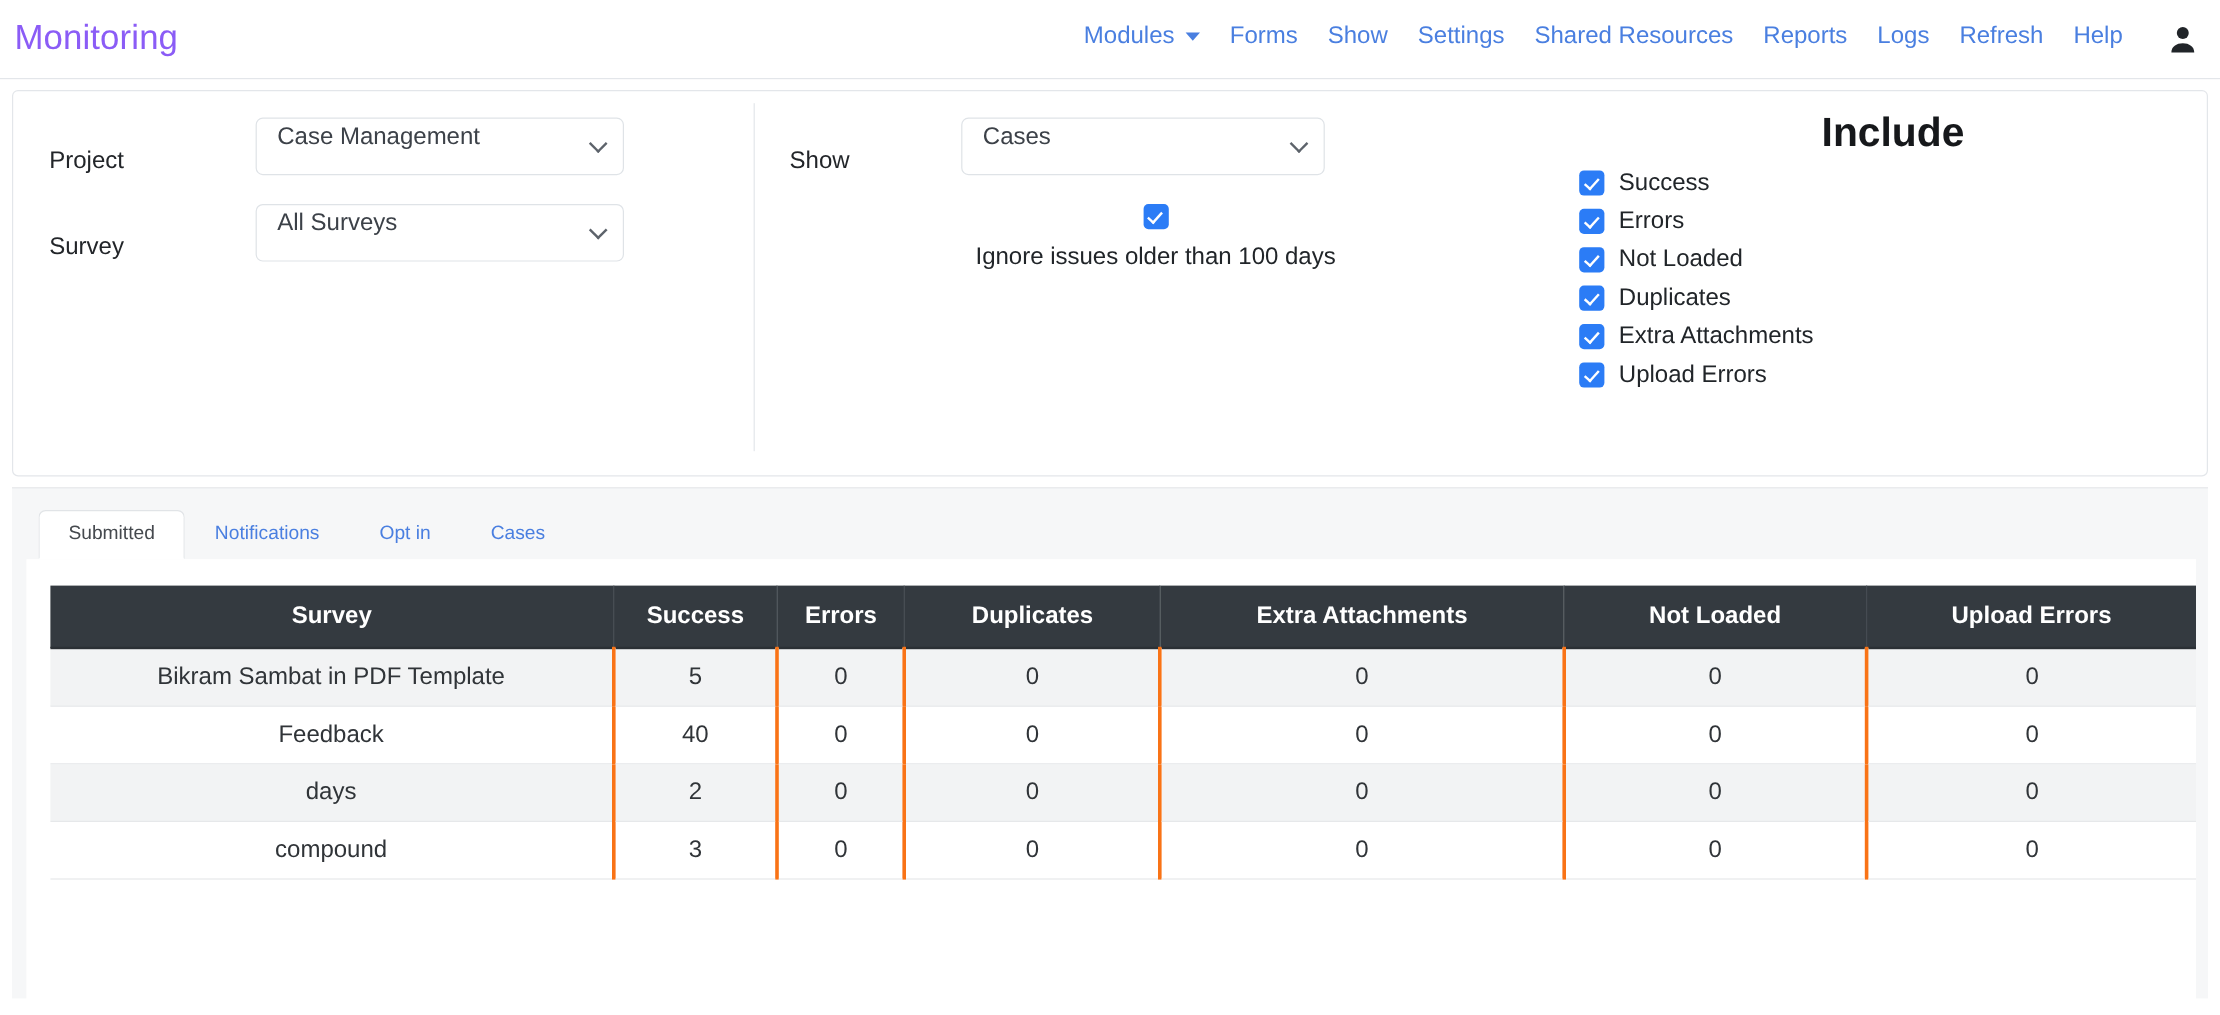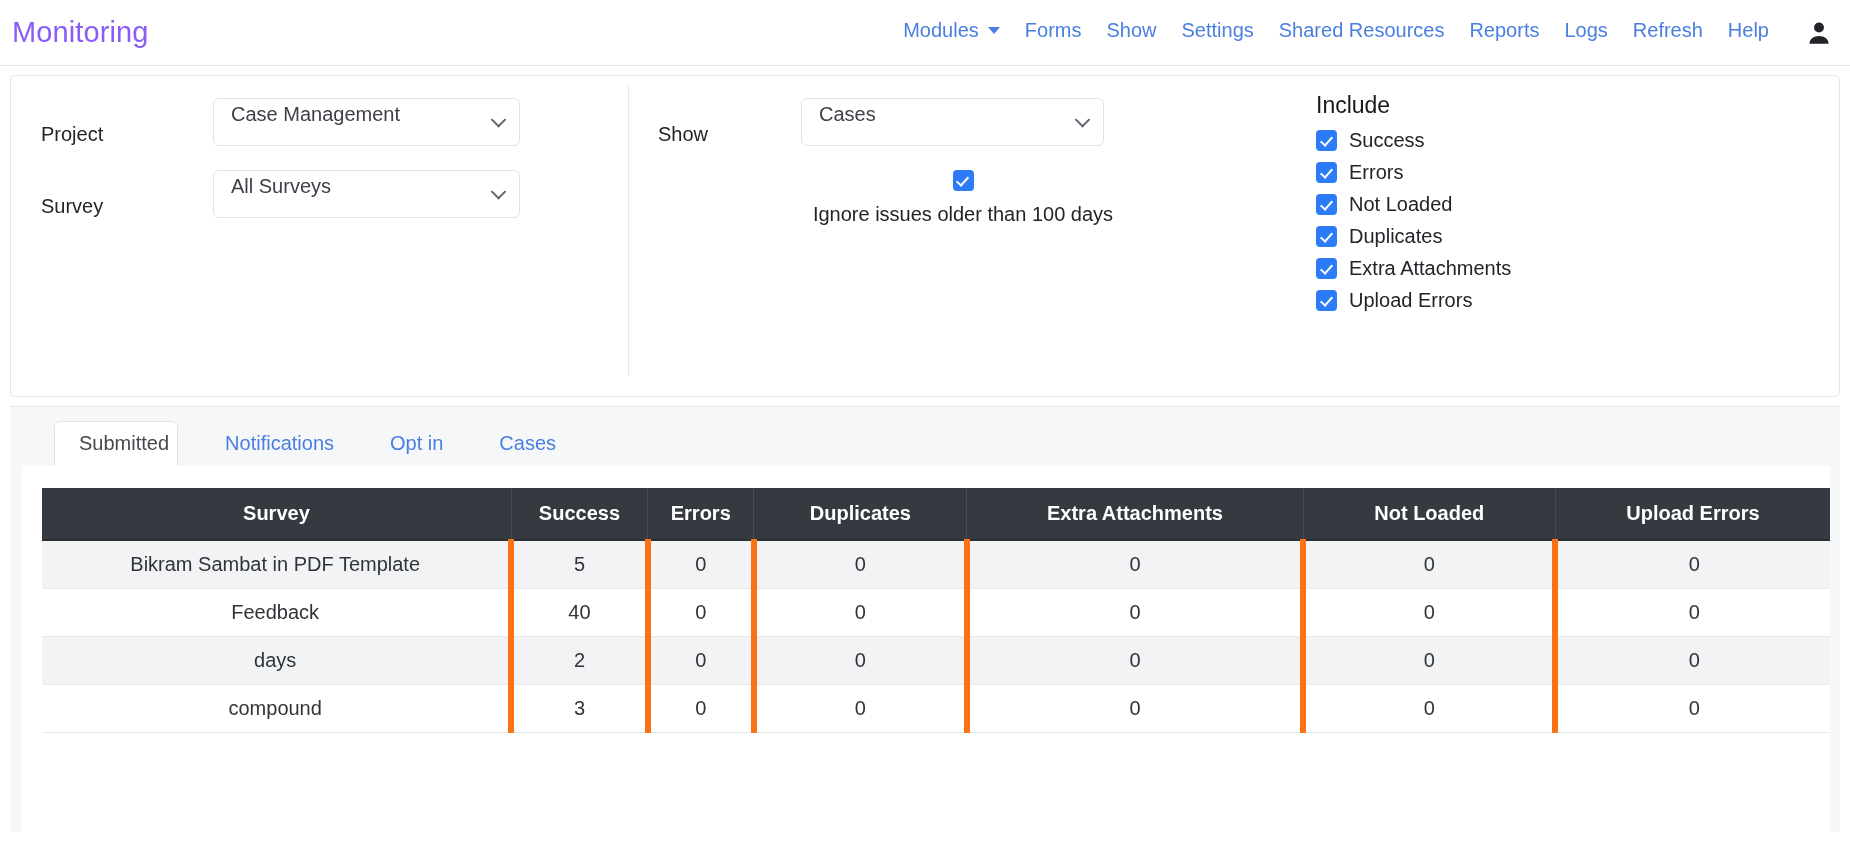--- a/index.html
+++ b/index.html
@@ -161,53 +161,53 @@
     transform: rotate(42deg);
   }
   .cb-label {
     font-size: 20px;
     color: #212529;
     white-space: nowrap;
   }
   .ignore-row { margin-top: 14px; flex-direction: column; }
 
   .include-title {
-    font-size: 23px;
-    font-weight: normal;
+    font-size: 34px;
+    font-weight: bold;
     color: #16181b;
     margin: 0 0 10px 0;
+    text-align: center;
   }
   .include-list .cb-row { margin-bottom: 9px; }
 
   
   .tab-panel {
     margin: 9px 10px 0 10px;
     background: #f6f7f8;
     border-top: 1px solid #e6e8ea;
     height: 426px;
     padding: 12px 0 0 0;
     position: relative;
   }
   .tabs {
     display: flex;
     align-items: flex-end;
     padding-left: 22px;
     gap: 0;
     height: 47px;
   }
   .tab {
-    font-size: 20px;
+    font-size: 16px;
     color: #4a7fe0;
-    padding: 11px 8px 12px 24px;
+    padding: 11px 24px 12px 24px;
     cursor: pointer;
     border: 1px solid transparent;
     border-radius: 6px 6px 0 0;
     white-space: nowrap;
     line-height: 1;
-    margin-left: 22px;
   }
   .tab.active {
     background: #ffffff;
     color: #45494e;
     border-color: #e1e4e7;
     border-bottom-color: #ffffff;
   }
 
   .table-wrap {
     background: #ffffff;
@@ -230,21 +230,21 @@
     padding: 14px 6px;
     border-right: 1px solid #454b52;
     border-bottom: 2px solid #2b3035;
   }
   table.mon thead th:last-child { border-right: none; }
   table.mon tbody td {
     font-size: 20px;
     color: #303438;
     text-align: center;
     padding: 12px 6px;
-    border-right: 6px solid #f97316;
+    border-right: 3px solid #f97316;
     border-bottom: 1px solid #e6e8ea;
     white-space: nowrap;
     overflow: hidden;
   }
   table.mon tbody td:last-child { border-right: none; }
   table.mon tbody tr:nth-child(odd) { background: #f2f3f4; }
   table.mon tbody tr:nth-child(even) { background: #ffffff; }
 
   .c-survey  { width: 441px; }
   .c-success { width: 128px; }

